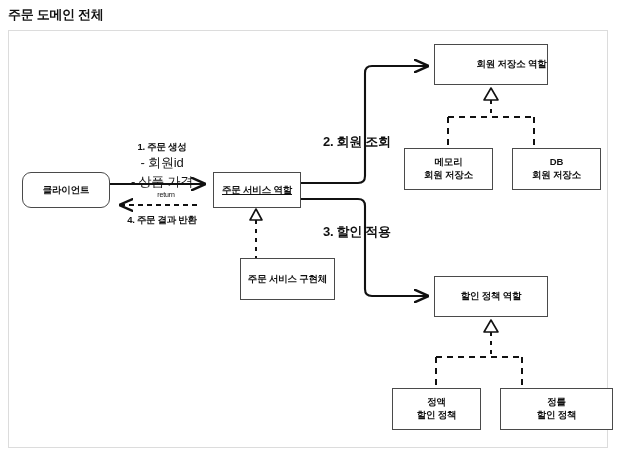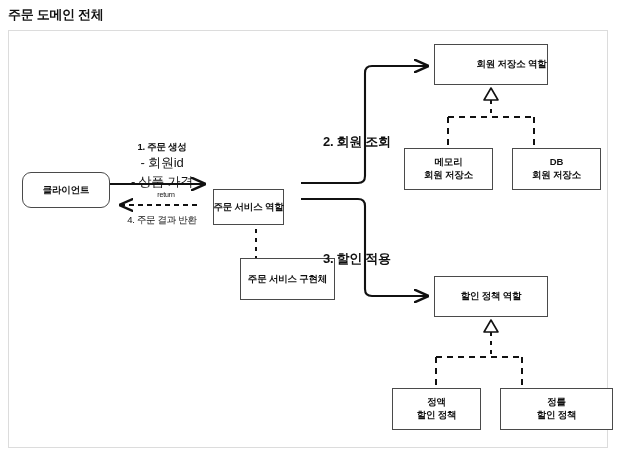--- a/index.html
+++ b/index.html
@@ -94,21 +94,21 @@
     font-size: 7px;
     font-weight: normal;
     letter-spacing: -0.1px;
     color: #111111;
     white-space: nowrap;
     text-align: center;
   }
   .return-caption {
     position: absolute;
     font-size: 9.5px;
-    font-weight: normal;
+    font-weight: bold;
     letter-spacing: -0.3px;
     color: #111111;
     white-space: nowrap;
     text-align: center;
   }
 </style>
 </head>
 <body>
 
 <div id="page-title">주문 도메인 전체</div>
@@ -159,21 +159,21 @@
     <line x1="491" y1="332" x2="491" y2="357" stroke="#111111" stroke-width="2" stroke-dasharray="4 5"></line>
     <path d="M 436 357 L 522 357" stroke="#111111" stroke-width="2" stroke-dasharray="6 5" fill="none"></path>
     <path d="M 436 357 L 436 388" stroke="#111111" stroke-width="2" stroke-dasharray="6 5" fill="none"></path>
     <path d="M 522 357 L 522 388" stroke="#111111" stroke-width="2" stroke-dasharray="6 5" fill="none"></path>
   </g>
 </svg>
 
 <div class="node" id="n-client" style="left: 22px; top: 172px; width: 88px; height: 36px; border-radius: 9px;">
   <span>클라이언트</span>
 </div>
-<div class="node" id="n-order-service-role" style="left: 213px; top: 189px; width: 71px; height: 36px;">
+<div class="node" id="n-order-service-role" style="left: 213px; top: 172px; width: 88px; height: 36px; text-decoration: underline;">
   <span>주문 서비스 역할</span>
 </div>
 <div class="node" id="n-order-service-impl" style="left: 208px; top: 258px; width: 95px; height: 42px; margin-left: 32px;">
   <span>주문 서비스 구현체</span>
 </div>
 <div class="node" id="n-member-repo-role" style="left: 434px; top: 44px; width: 114px; height: 41px; padding-left: 41px;">
   <span>회원 저장소 역할</span>
 </div>
 <div class="node" id="n-memory-member-repo" style="left: 404px; top: 148px; width: 89px; height: 42px;">
   <span>메모리</span>
@@ -201,15 +201,15 @@
   <div class="call-arg">- 상품 가격</div>
 </div>
 
 <div class="return-label" style="left:138px; top:191px; width:56px;">return</div>
 
 <div class="return-caption" style="left:113px; top:214px; width:98px;">4. 주문 결과 반환</div>
 
 <div class="edge-label" id="el-step2" style="left: 323px; top: 133px;">
   <span>2. 회원 조회</span>
 </div>
-<div class="edge-label" id="el-step3" style="left: 323px; top: 223px; margin-top: 27px;">
+<div class="edge-label" id="el-step3" style="left: 323px; top: 223px;">
   <span>3. 할인 적용</span>
 </div>
 
 </body></html>

